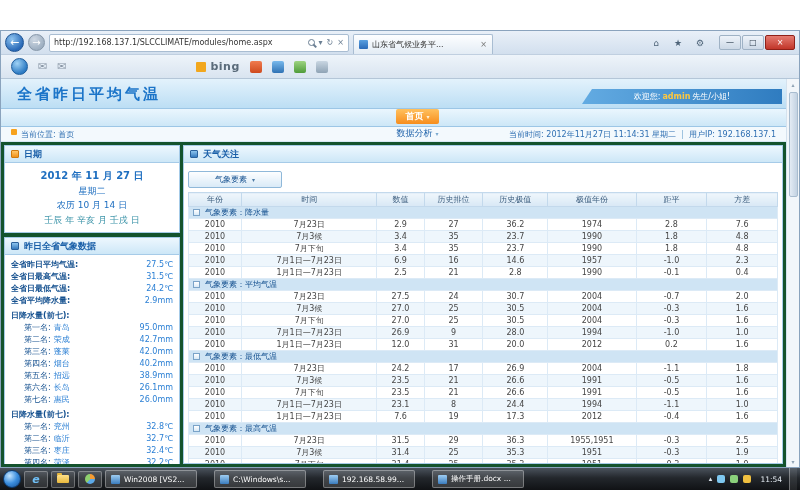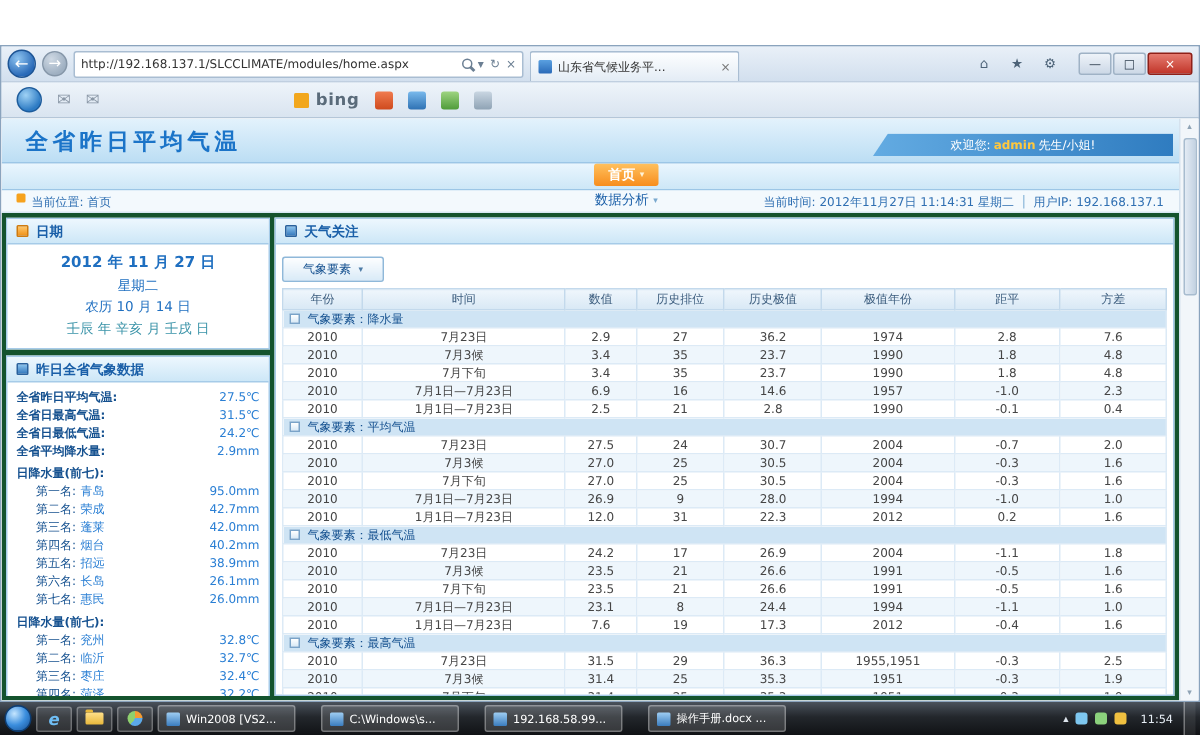--- a/index.html
+++ b/index.html
@@ -81,21 +81,21 @@
   .s-lbl{color:#14508f;font-weight:bold;}
   .s-val{color:#2a7fd4;}
   .grp-title{color:#14508f;font-weight:bold;margin-top:3px;}
   .rank-row{display:flex;padding-left:13px;}
   .r-rk{color:#14508f;}
   .r-st{color:#2a7fd4;flex:1;margin-left:3px;}
   .r-val{color:#2a7fd4;}
 
   .main-panel{flex:1;display:flex;flex-direction:column;overflow:hidden;}
   .main-body{flex:1;padding:4px;overflow:hidden;}
-  .filter-btn{display:inline-flex;align-items:center;gap:5px;font-size:8px;color:#14508f;background:linear-gradient(#fdfeff,#d9eaf7);border:1px solid #8fb8d9;border-radius:2px;padding:2px 13px;margin-bottom:4px;cursor:pointer;font-family:inherit;}
+  .filter-btn{display:inline-flex;align-items:center;gap:5px;font-size:8px;color:#14508f;background:linear-gradient(#fdfeff,#d9eaf7);border:1px solid #8fb8d9;border-radius:2px;padding:2px 26px;margin-bottom:4px;cursor:pointer;font-family:inherit;}
   .filter-btn .caret{font-size:6px;color:#4d7ba6;}
 
   table.data-table{width:100%;border-collapse:collapse;table-layout:fixed;font-size:8px;}
   .data-table th{background:linear-gradient(#eff6fc,#d8e8f5);border:1px solid #c3d9ec;color:#3c5d7e;font-weight:normal;height:14px;}
   .data-table th:nth-child(1){width:9%;}
   .data-table th:nth-child(2){width:23%;}
   .data-table th:nth-child(3){width:8%;}
   .data-table th:nth-child(4){width:10%;}
   .data-table th:nth-child(5){width:11%;}
   .data-table th:nth-child(6){width:15%;}
@@ -466,21 +466,21 @@
                       <td>28.0</td>
                       <td>1994</td>
                       <td>-1.0</td>
                       <td>1.0</td>
                     </tr>
                     <tr class="data-row">
                       <td>2010</td>
                       <td>1月1日—7月23日</td>
                       <td>12.0</td>
                       <td>31</td>
-                      <td>22.3</td>
+                      <td>20.0</td>
                       <td>2012</td>
                       <td>0.2</td>
                       <td>1.6</td>
                     </tr>
                     <tr class="section-row">
                       <td colspan="8"><span class="sec-ico"></span><span>气象要素：最低气温</span></td>
                     </tr>
                     <tr class="data-row">
                       <td>2010</td>
                       <td>7月23日</td>

